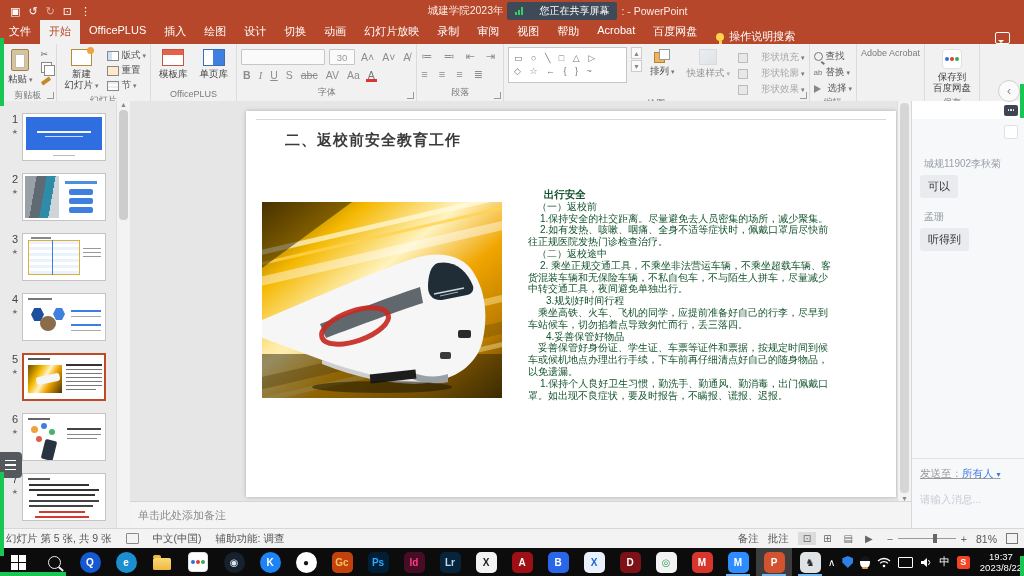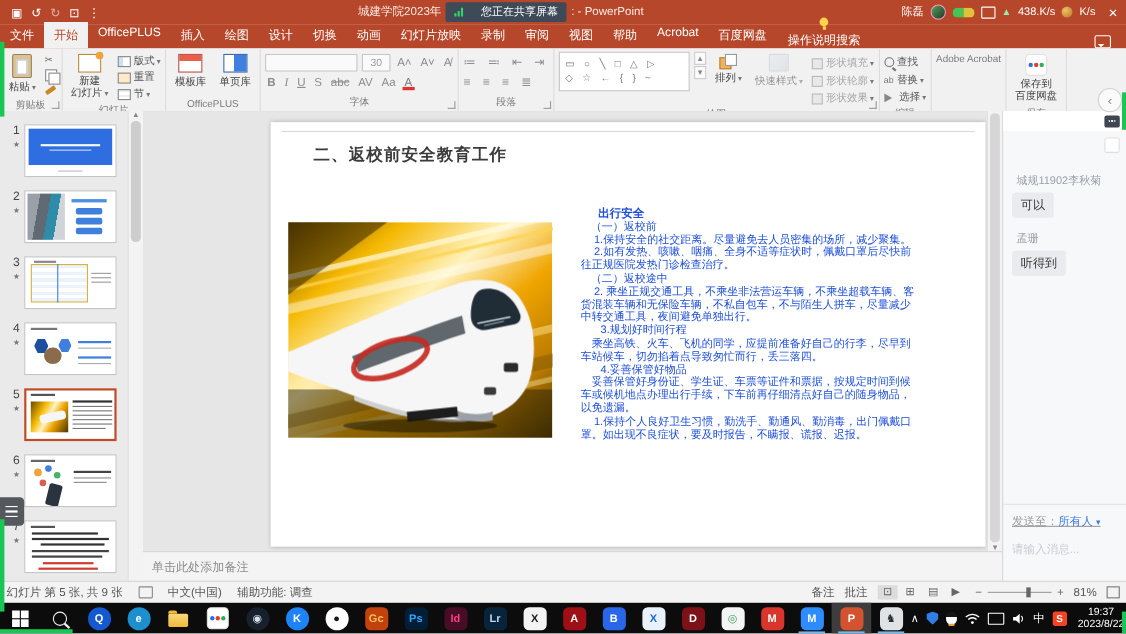--- a/index.html
+++ b/index.html
@@ -25,21 +25,21 @@
   .boxico{width:11px;height:9px;border:1px solid #fff;border-radius:1px;}
   .pawico{width:10px;height:10px;border-radius:50%;background:radial-gradient(circle at 35% 35%,#f2c063,#b5762a);}
   .upargreen{color:#8ef0a0;font-size:9px;}
   .closex{font-size:14px;margin-left:6px;cursor:default;}
 
   
   .tabrow{position:absolute;left:0;top:22px;width:100%;height:22px;background:#b7472a;
     display:flex;align-items:flex-end;color:#fff;font-size:11px;}
   .rtab{padding:4px 9px 5px 9px;white-space:nowrap;}
   .rtab.active{background:#f1f1f1;color:#b7472a;}
-  .searchwrap{display:flex;align-items:center;gap:5px;margin-left:10px;font-size:11px;flex-direction:column;}
+  .searchwrap{display:flex;align-items:center;gap:5px;margin-left:10px;font-size:11px;}
   .bulb{width:8px;height:8px;border-radius:50%;background:#ffd34d;position:relative;}
   .bulb::after{content:"";position:absolute;left:2.5px;bottom:-3px;width:3px;height:3px;background:#ffd34d;}
   .tab-chatico{margin-left:auto;margin-right:14px;width:13px;height:10px;border:1px solid #fff;border-radius:2px;position:relative;}
   .tab-chatico::after{content:"";position:absolute;left:2px;bottom:-3px;border:3px solid transparent;border-top-color:#fff;}
 
   
   .ribbon{position:absolute;left:0;top:44px;width:100%;height:57px;background:#f1f1f1;
     border-bottom:1px solid #cfcfcf;display:flex;font-size:10px;color:#444;}
   .rgroup{position:relative;border-right:1px solid #dcdcdc;display:flex;flex-direction:column;padding:3px 4px 0 4px;}
   .rg-body{flex:1;display:flex;align-items:flex-start;gap:4px;}
@@ -74,21 +74,21 @@
   .parrows{display:flex;flex-direction:column;gap:5px;padding-top:3px;color:#8d8d8d;font-size:11px;letter-spacing:4px;}
   .shapebox{width:112px;height:34px;background:#fff;border:1px solid #c6c6c6;color:#777;font-size:9px;
     display:flex;flex-direction:column;justify-content:center;padding-left:5px;letter-spacing:3px;line-height:13px;}
   .galcol{display:flex;flex-direction:column;gap:1px;color:#888;font-size:7px;}
   .galcol span{width:9px;height:10px;border:1px solid #ccc;background:#fafafa;display:flex;align-items:center;justify-content:center;}
   .ic-arrange{width:16px;height:14px;position:relative;}
   .ic-arrange::before{content:"";position:absolute;left:0;top:3px;width:9px;height:9px;background:#f2b25c;border:1px solid #b5823a;}
   .ic-arrange::after{content:"";position:absolute;left:5px;top:0;width:9px;height:9px;background:#fff;border:1px solid #999;}
   .ic-qstyle{width:16px;height:14px;background:linear-gradient(135deg,#dfe6ee,#b9c6d6);border:1px solid #aab;opacity:.6;}
   .shapefx{display:flex;flex-direction:column;gap:3px;font-size:9.5px;color:#a7a7a7;padding-top:4px;}
-  .sfx{display:flex;align-items:center;gap:3px;white-space:nowrap;}
+  .sfx{display:flex;align-items:center;gap:13px;white-space:nowrap;}
   .sfx i{width:8px;height:8px;border:1px solid #bbb;background:#e8e8e8;}
   .editcol{display:flex;flex-direction:column;gap:3px;font-size:9.5px;color:#555;padding-top:3px;}
   .ringico{width:7px;height:7px;border:1.5px solid #777;border-radius:50%;position:relative;}
   .ringico::after{content:"";position:absolute;right:-3px;bottom:-3px;width:4px;height:1.5px;background:#777;transform:rotate(40deg);}
   .abico{font-size:8px;color:#777;}
   .selico{width:0;height:0;border:4px solid transparent;border-left:7px solid #888;}
   .ic-pdf{width:15px;height:19px;background:#fff;border:1px solid #c3c3c3;position:relative;}
   .ic-pdf::after{content:"";position:absolute;left:2px;top:3px;width:9px;height:4px;background:#d23b2e;}
   .dotsico,.dotsico2{width:18px;height:18px;background:#fff;border-radius:4px;border:1px solid #e0e0e0;
     display:flex;align-items:center;justify-content:center;gap:1px;}
@@ -110,21 +110,21 @@
   .tscroll{position:absolute;right:0;top:0;bottom:0;width:13px;background:#f3f3f3;border-left:1px solid #ddd;
     display:flex;flex-direction:column;align-items:center;font-size:7px;color:#888;}
   .tscroll .sthumb{width:9px;height:110px;background:#cdcdcd;border-radius:4px;margin-top:2px;}
   
   .editor{flex:1;position:relative;}
   .slide{position:absolute;left:116px;top:10px;width:650px;height:386px;background:#fff;
     box-shadow:0 0 4px rgba(0,0,0,.25);}
   .slide-topline{position:absolute;left:10px;right:10px;top:8px;height:1px;background:#d9d9d9;}
   .slide-title{position:absolute;left:39px;top:20px;font-size:15px;font-weight:bold;color:#3b3b3b;letter-spacing:1px;}
   .train{position:absolute;left:16px;top:91px;}
-  .textblock{position:absolute;left:282px;top:78px;width:308px;color:#1d4ed8;}
+  .textblock{position:absolute;left:282px;top:78px;width:308px;color:#14532d;}
   .para{margin:0;font-size:10px;line-height:11.8px;}
   .pbold{font-weight:bold;font-size:10.5px;}
   .ed-scroll{position:absolute;right:0;top:0;bottom:26px;width:13px;background:#f3f3f3;border-left:1px solid #ddd;
     display:flex;flex-direction:column;align-items:center;font-size:7px;color:#888;}
   .ed-scroll .sthumb{width:9px;flex:1;background:#d6d6d6;border-radius:4px;margin:2px 0;}
   .notes{position:absolute;left:0;right:0;bottom:0;height:26px;background:#f4f4f4;border-top:1px solid #d5d5d5;
     font-size:11px;color:#8b8b8b;display:flex;align-items:center;padding-left:8px;}
   
   .chat{width:112px;background:#f7f8fa;border-left:1px solid #d8d8d8;display:flex;flex-direction:column;position:relative;}
   .chat-head{height:18px;background:#fff;display:flex;align-items:center;justify-content:flex-end;padding-right:6px;}
@@ -209,34 +209,20 @@
       <span>城建学院2023年</span>
       <span class="share-badge">
         <span class="sigbars">
             <i></i>
             <i></i>
             <i></i>
           </span>
         <span>您正在共享屏幕</span>
       </span>
       <span>: - PowerPoint</span>
-    </div>
-    <div class="title-right">
-      <span>陈磊</span>
-      <span class="avatar"></span>
-      <span class="battpill">
-          <i></i>
-          <i></i>
-        </span>
-      <span class="boxico"></span>
-      <span class="upargreen">▲</span>
-      <span>438.K/s</span>
-      <span class="pawico"></span>
-      <span>K/s</span>
-      <span class="closex">×</span>
     </div>
   </div>
 
   <div class="tabrow">
     <div id="tabs" style="display:flex;">
         <div class="rtab">文件</div>
         <div class="rtab active">开始</div>
         <div class="rtab">OfficePLUS</div>
         <div class="rtab">插入</div>
         <div class="rtab">绘图</div>

